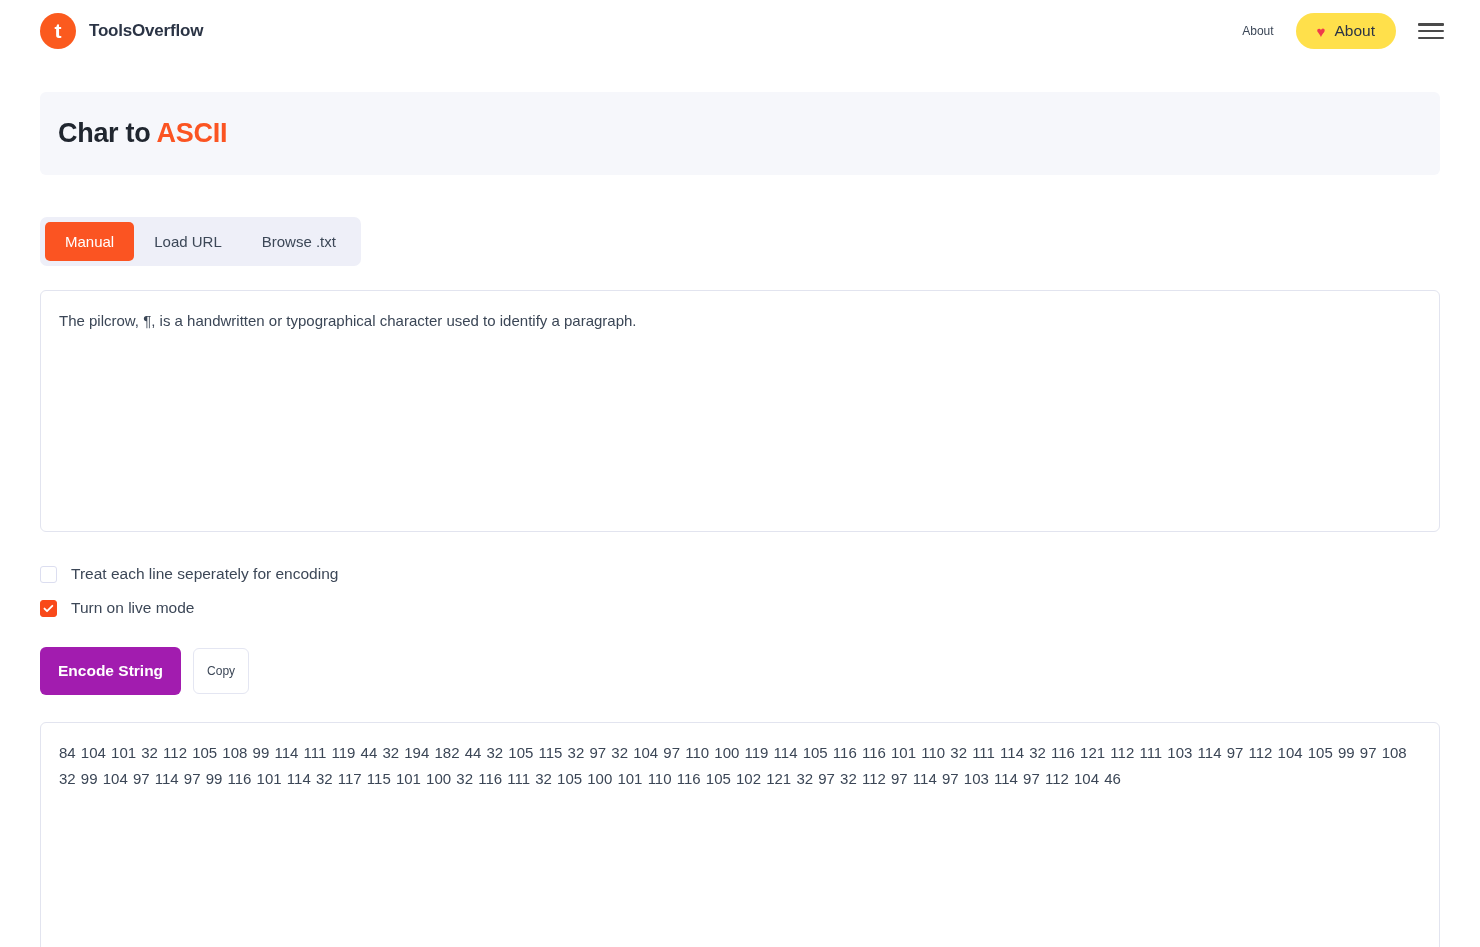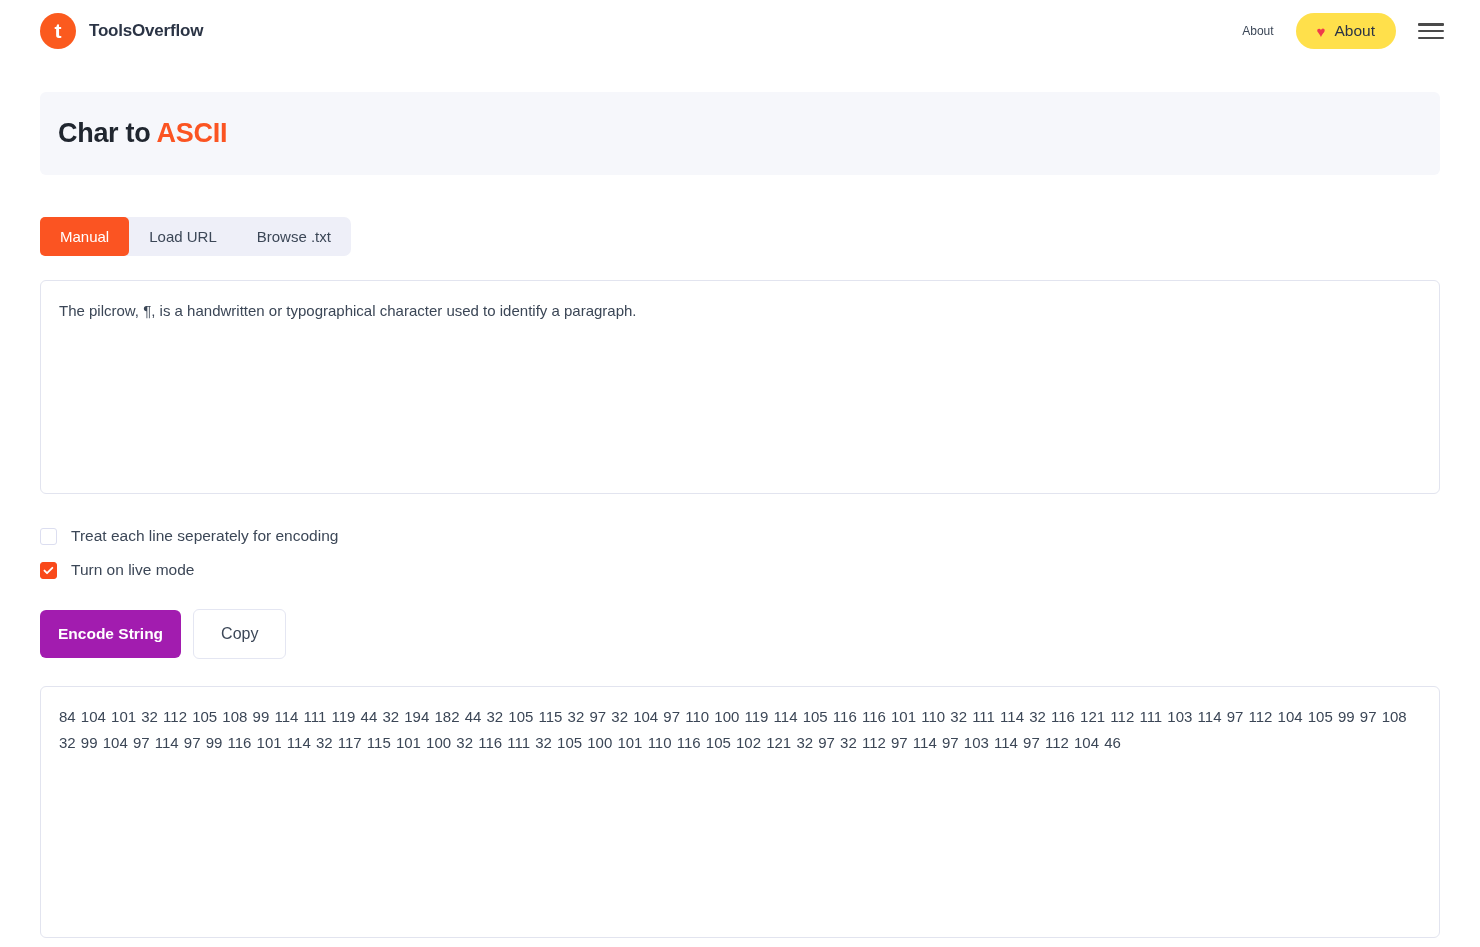--- a/index.html
+++ b/index.html
@@ -113,20 +113,21 @@
     letter-spacing: -0.3px;
   }
   .title-accent { color: #fb5422; }
 
   
   .tabs {
     display: inline-flex;
     align-items: center;
     background: #eeeff8;
     border-radius: 7px;
+    padding: 5px;
     margin-top: 42px;
   }
   .tab {
     border: none;
     background: transparent;
     font-family: "Liberation Sans", sans-serif;
     font-size: 15px;
     color: #3c4757;
     padding: 11px 20px;
     border-radius: 5px;
@@ -145,21 +146,21 @@
     border-radius: 6px;
     background: #ffffff;
     font-family: "Liberation Sans", sans-serif;
     font-size: 15px;
     line-height: 26px;
     color: #3b4656;
     padding: 17px 18px;
     resize: none;
     outline: none;
   }
-  .input-area { height: 214px; margin-top: 24px; }
+  .input-area { height: 242px; margin-top: 24px; }
   .output-area { height: 252px; margin-top: 27px; word-spacing: 1px; }
 
   
   .checks { margin-top: 21px; }
   .check-row {
     display: flex;
     align-items: center;
     gap: 14px;
     height: 34px;
     cursor: pointer;
@@ -195,22 +196,22 @@
     font-weight: 700;
     padding: 15px 18px;
     cursor: pointer;
   }
   .btn-secondary {
     background: #ffffff;
     color: #3c4757;
     border: 1px solid #e4e6f2;
     border-radius: 6px;
     font-family: "Liberation Sans", sans-serif;
-    font-size: 16px;
-    padding: 15px 27px;
+    font-size: 12px;
+    padding: 15px 13px;
     cursor: pointer;
   }
 </style>
 </head>
 <body>
 
 <header class="site-header">
   <a class="brand">
     <span class="brand-mark">
       <span>t</span>

